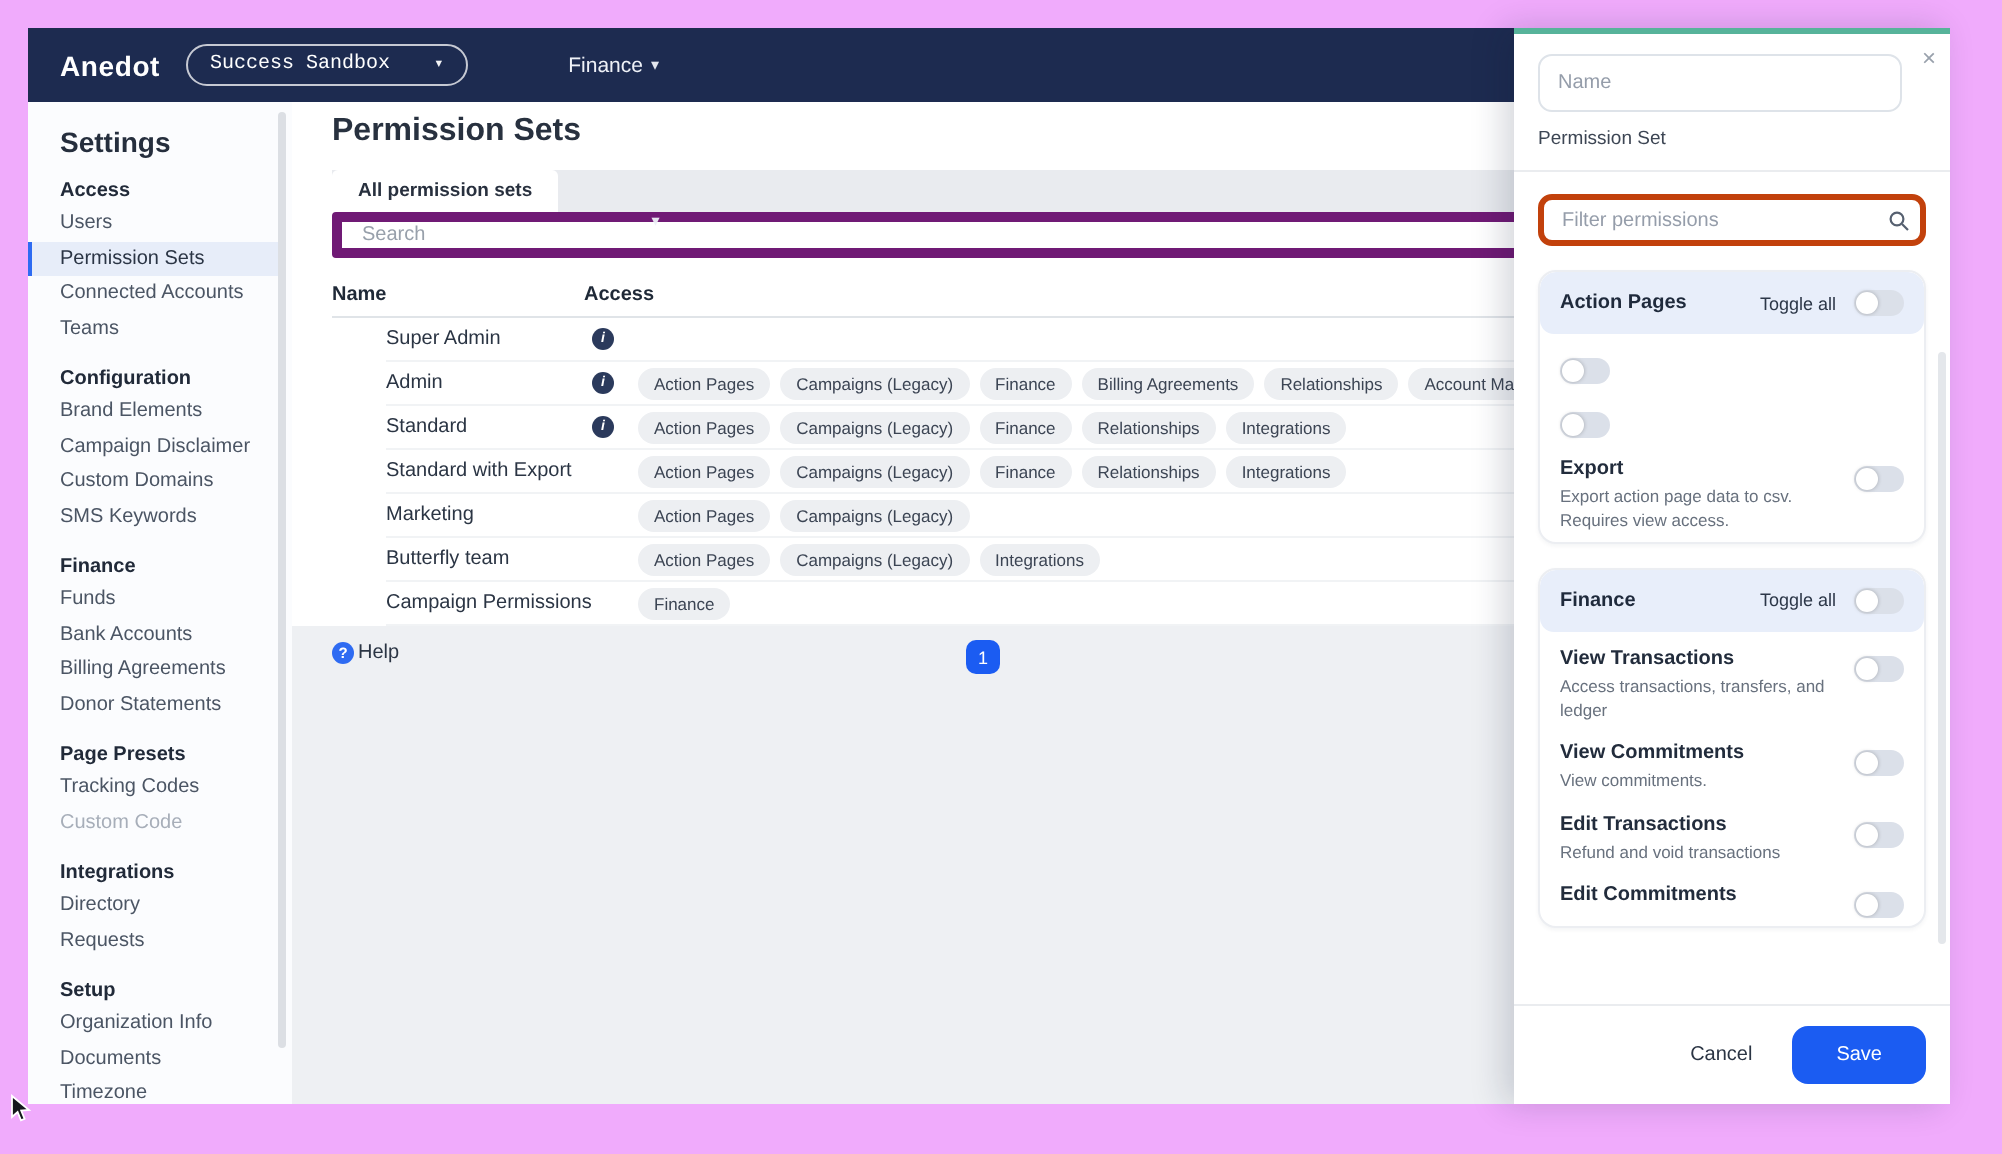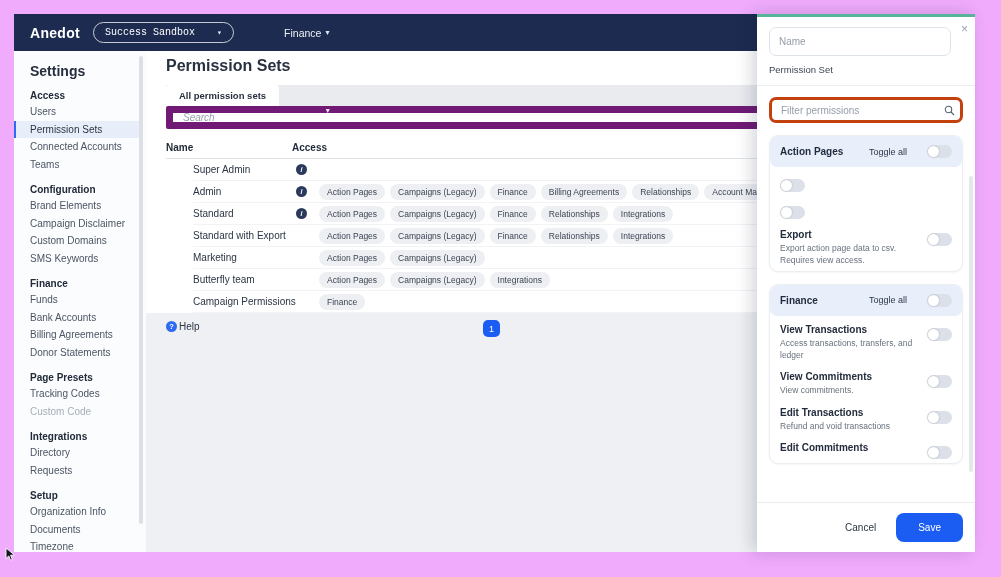--- a/index.html
+++ b/index.html
@@ -33,22 +33,22 @@
   .side-item.disabled { color:#a7aeb9; }
   .side-scrollbar { position:absolute; right:3px; top:5px; bottom:28px; width:4px; border-radius:2px; background:#dcdfe4; }
 
   
   .main { flex:1; display:flex; flex-direction:column; background:#eef0f3; min-width:0; }
   .main-white { background:#fff; height:262px; padding:6px 0 0 20px; overflow:hidden; }
   .page-title { font-size:16px; font-weight:600; color:#28313f; }
   .tabbar { margin-top:10px; background:#e9ebef; height:21px; display:flex; align-items:stretch; }
   .tab { background:#fff; font-size:9.5px; font-weight:bold; color:#28303e; padding:0 13px;
          display:flex; align-items:center; border-radius:3px 3px 0 0; cursor:pointer; }
-  .search { display:block; width:100%; height:23px; border:7px solid #701a75; border-radius:2px;
-            font-size:10px; padding:0 10px; color:#333; outline:none; background:#fff; font-family:inherit;font-style:italic; }
+  .search { display:block; width:100%; height:23px; border:5px solid #701a75; border-radius:2px;
+            font-size:10px; padding:0 10px; color:#333; outline:none; background:#fff; font-family:inherit; }
   .search::placeholder { color:#98a0ab; }
   .table { margin-top:8px; }
   .thead { display:flex; height:22px; align-items:center; border-bottom:1px solid #e0e4e8;
            font-weight:bold; font-size:10px; color:#1f2937; }
   .col-name { width:114px; }
   .col-access { margin-left:12px; }
   .trow { display:flex; height:22px; align-items:center; border-bottom:1px solid #f1f3f5; cursor:pointer;margin-left:27px; }
   .cell-name { width:114px; display:flex; justify-content:space-between; align-items:center;
                font-size:10px; color:#2b3544; }
   .info-icon { width:11px; height:11px; border-radius:50%; background:#2b3a5c; color:#fff;
@@ -83,21 +83,21 @@
   .filter-input { width:100%; height:26px; border:3px solid #c2410c; border-radius:7px;
                   padding:0 24px 0 9px; font-size:10px; outline:none; font-family:inherit; color:#333; }
   .filter-input::placeholder { color:#959daa; }
   .mag { position:absolute; right:8px; top:8px; }
   .sections { flex:1; overflow:hidden; padding:0 12px; }
   .perm-section { border:1px solid #eceef2; border-radius:9px; margin-top:12px; overflow:hidden;
                   box-shadow:0 1px 2px rgba(20,30,60,.05); background:#fff; }
   .sec-header { background:#e8eefa; padding:9px 10px; display:flex; justify-content:space-between;
                 align-items:center; border-radius:8px 8px 7px 7px; }
   .sec-title { font-size:10px; font-weight:bold; color:#1f2a3c; }
-  .sec-right { display:flex; align-items:center; gap:20px; }
+  .sec-right { display:flex; align-items:center; gap:9px; }
   .toggle-all-label { font-size:9px; color:#2c3748; }
   .toggle { width:25px; height:13px; border-radius:7px; background:#dbe0e9; position:relative;
             display:inline-block; flex:0 0 25px; cursor:pointer; }
   .toggle .knob { position:absolute; left:1px; top:1px; width:11px; height:11px; border-radius:50%;
                   background:#fff; box-shadow:0 0 2px rgba(0,0,0,.25); }
   .sec-items { padding-top:2px; }
   .perm-item { display:flex; justify-content:space-between; padding:6px 10px 4px; gap:8px; }
   .perm-title { font-size:10px; font-weight:bold; color:#222c3c; margin-bottom:2px; }
   .perm-desc { font-size:8.5px; color:#68717e; line-height:1.45; }
   .perm-item .toggle { margin-top:4px; }

